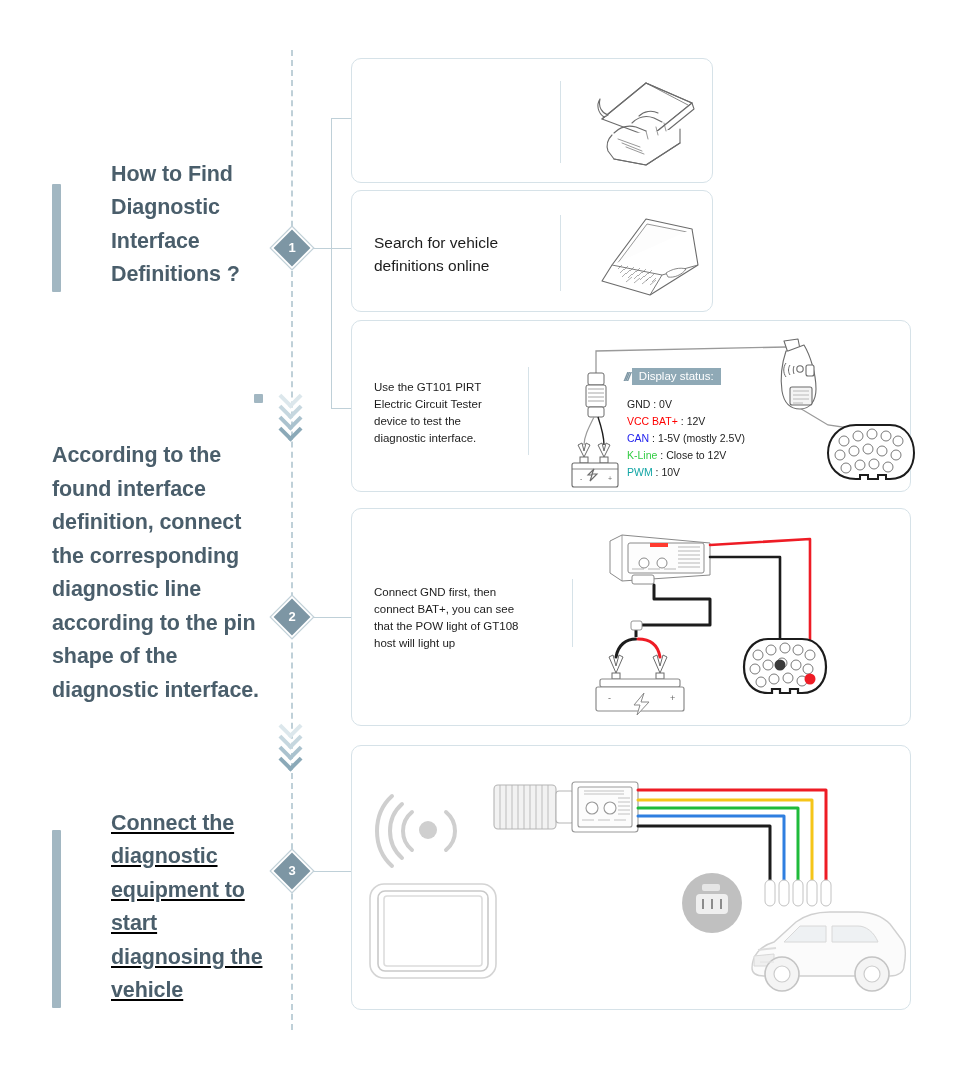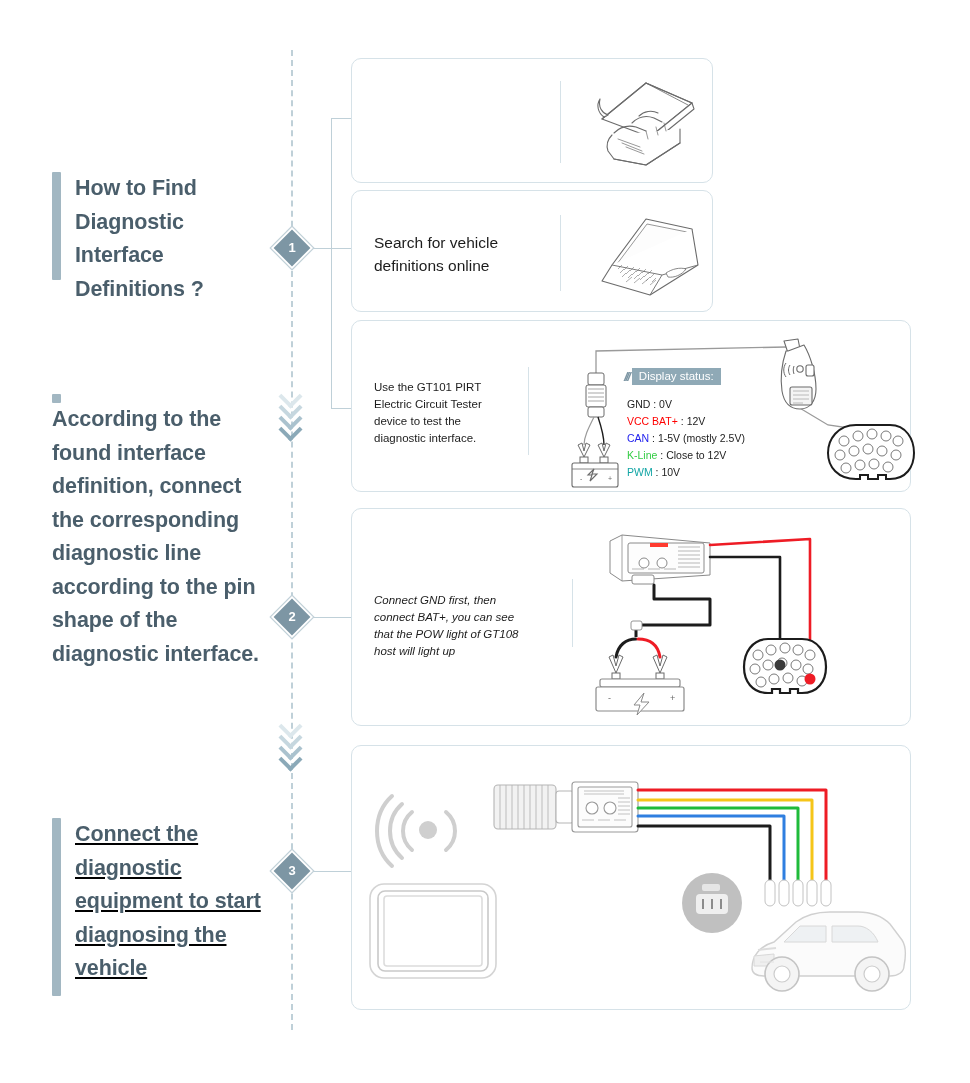--- a/index.html
+++ b/index.html
@@ -5,21 +5,21 @@
   * { box-sizing: border-box; margin: 0; padding: 0; }
   html, body {
     width: 970px; height: 1083px;
     background: #ffffff;
     font-family: "Liberation Sans", sans-serif;
     overflow: hidden;
   }
   .page { position: relative; width: 970px; height: 1083px; }
 
   
-  .step-head { position: absolute; display: flex; align-items: flex-start; }
+  .step-head { position: absolute; display: flex; align-items: flex-end; gap: 36px; }
   .accent-bar {
     width: 9px; border-radius: 1px;
     background: #a2b7c2; flex: 0 0 9px; margin-right: 14px;
   }
   .head-text {
     font-size: 21.5px; font-weight: bold; line-height: 1.56;
     color: #4a5e6b; letter-spacing: -0.1px;
   }
 
   
@@ -287,21 +287,21 @@
       <div>
         <span class="k-kline">K-Line</span><span class="v"> :  </span><span class="v">Close to 12V</span>
       </div>
       <div>
         <span class="k-pwm">PWM</span><span class="v"> : </span><span class="v">10V</span>
       </div>
     </div>
   </div>
 
   <div class="card" style="left:351px; top:508px; width:560px; height:218px;">
-    <div class="card-text small" style="left:22px; top:83px; width:160px;font-style:italic;">Connect GND first, then connect BAT+, you can see that the POW light of GT108 host will light up</div>
+    <div class="card-text small" style="left:22px; top:75px; width:160px;">Connect GND first, then connect BAT+, you can see that the POW light of GT108 host will light up</div>
     <div class="vdiv" style="left:220px; top:70px; height:68px;"></div>
 
     <div style="position:absolute; left:240px; top:18px;">
       <svg width="310" height="185" viewBox="0 0 310 185">
 
         <g fill="#ffffff" stroke="#8a8a8a" stroke-width="1">
           <path d="M18 14 L30 8 L118 16 L118 48 L30 54 L18 46 Z"></path>
           <path d="M30 8 L30 54" stroke-width="0.8"></path>
           <rect x="36" y="16" width="76" height="30" rx="2" fill="#fdfdfd"></rect>
           <circle cx="52" cy="36" r="5"></circle>

